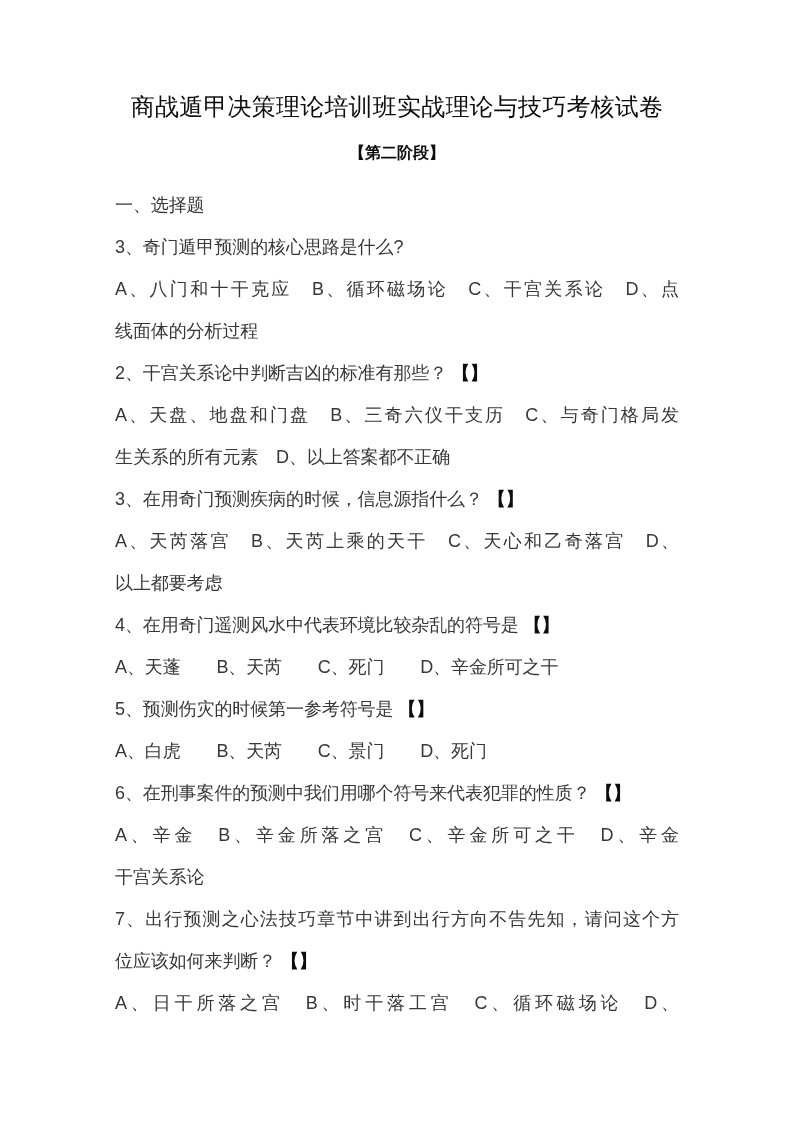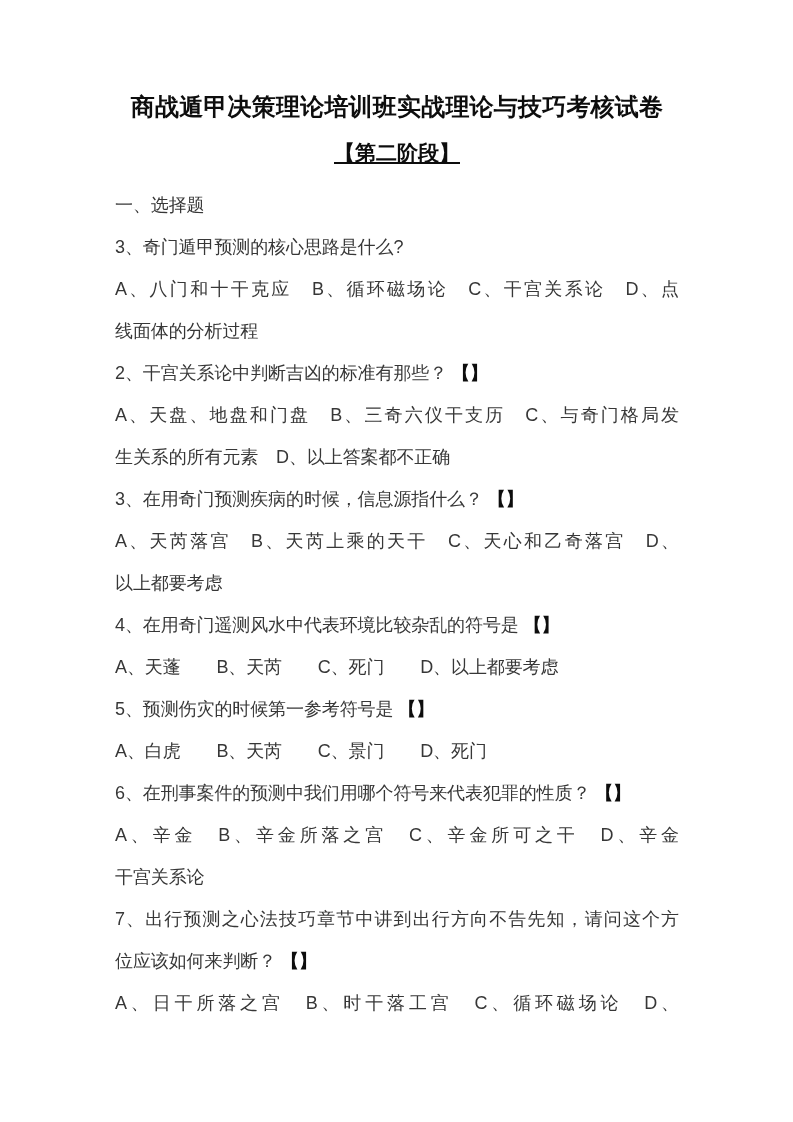--- a/index.html
+++ b/index.html
@@ -16,34 +16,33 @@
     font-family: "Liberation Sans", sans-serif;
     color: #373737;
   }
   .content {
     padding: 84px 114px 0 115px;
   }
   .doc-title {
     margin: 0;
     font-size: 24px;
     line-height: 46px;
-    font-weight: 700;
+    font-weight: 400;
     color: #0d0d0d;
     text-align: center;
     white-space: nowrap;
     letter-spacing: 0.2px;
   }
   .doc-subtitle {
     margin: 0 0 8px 0;
-    font-size: 21px;
+    font-size: 16px;
     line-height: 46px;
     font-weight: 700;
     color: #0d0d0d;
     text-align: center;
-    text-decoration: underline;
   }
   .line {
     font-size: 18px;
     line-height: 42px;
     letter-spacing: -0.1px;
     white-space: nowrap;
   }
   .line.just {
     white-space: normal;
     text-align: justify;
@@ -66,21 +65,21 @@
         <div class="line">3、奇门遁甲预测的核心思路是什么?</div>
         <div class="line just">A、八门和十干克应　B、循环磁场论　C、干宫关系论　D、点</div>
         <div class="line">线面体的分析过程</div>
         <div class="line">2、干宫关系论中判断吉凶的标准有那些？ <span class="brk">【】</span></div>
         <div class="line just">A、天盘、地盘和门盘　B、三奇六仪干支历　C、与奇门格局发</div>
         <div class="line">生关系的所有元素　D、以上答案都不正确</div>
         <div class="line">3、在用奇门预测疾病的时候，信息源指什么？ <span class="brk">【】</span></div>
         <div class="line just">A、天芮落宫　B、天芮上乘的天干　C、天心和乙奇落宫　D、</div>
         <div class="line">以上都要考虑</div>
         <div class="line">4、在用奇门遥测风水中代表环境比较杂乱的符号是 <span class="brk">【】</span></div>
-        <div class="line">A、天蓬　　B、天芮　　C、死门　　D、以上都要考虑</div>
+        <div class="line">A、天蓬　　B、天芮　　C、死门　　D、辛金所可之干</div>
         <div class="line">5、预测伤灾的时候第一参考符号是 <span class="brk">【】</span></div>
         <div class="line">A、白虎　　B、天芮　　C、景门　　D、死门</div>
         <div class="line">6、在刑事案件的预测中我们用哪个符号来代表犯罪的性质？ <span class="brk">【】</span></div>
         <div class="line just">A、辛金　B、辛金所落之宫　C、辛金所可之干　D、辛金</div>
         <div class="line">干宫关系论</div>
         <div class="line just">7、出行预测之心法技巧章节中讲到出行方向不告先知，请问这个方</div>
         <div class="line">位应该如何来判断？ <span class="brk">【】</span></div>
         <div class="line just">A、日干所落之宫　B、时干落工宫　C、循环磁场论　D、</div>
       </div>
   </div>

